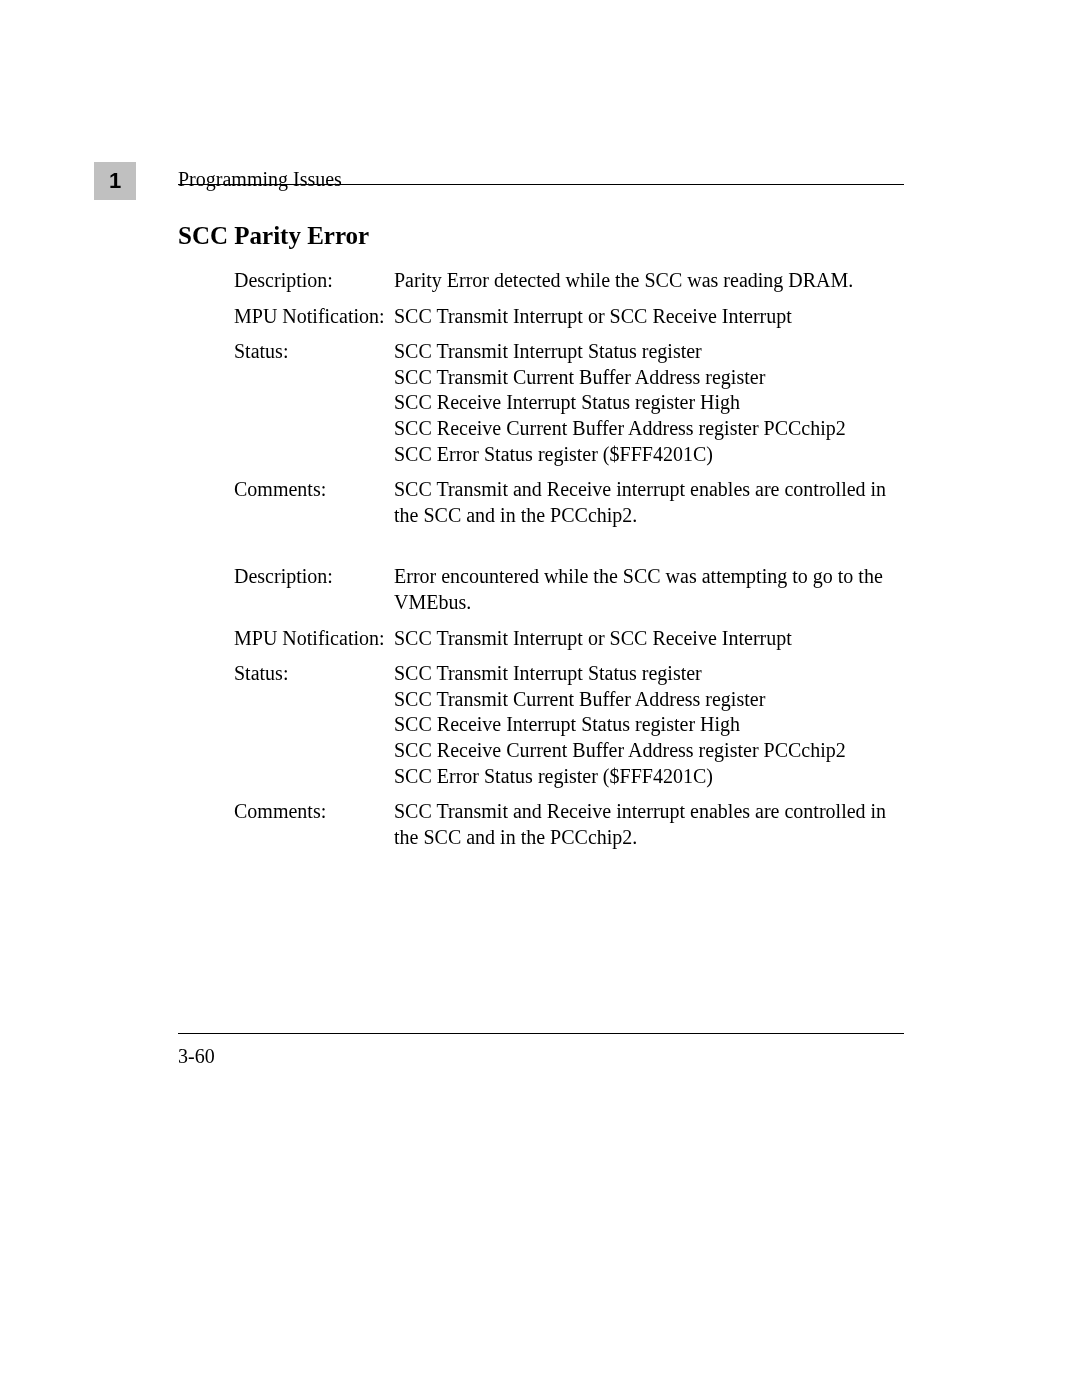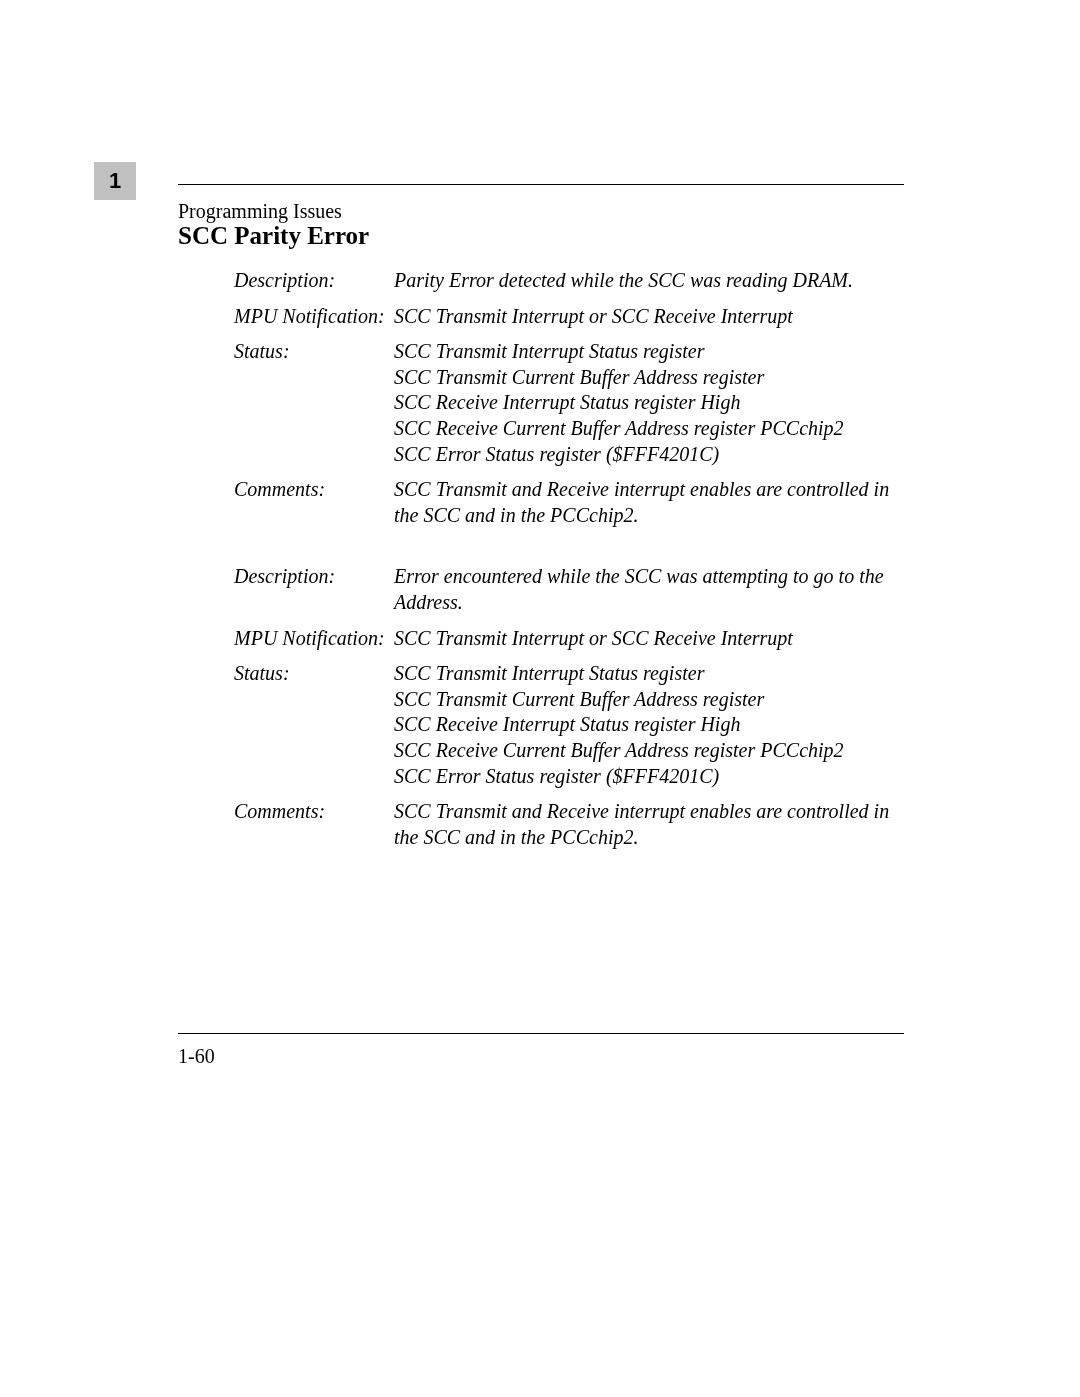--- a/index.html
+++ b/index.html
@@ -27,21 +27,20 @@
     line-height: 38px;
     font-family: Arial, Helvetica, sans-serif;
     font-weight: bold;
     font-size: 22px;
   }
   .running-head {
     position: absolute;
     left: 178px;
     top: 168px;
     font-size: 20px;
-    margin-top: 32px;
   }
   .top-rule {
     position: absolute;
     left: 178px;
     top: 184px;
     width: 726px;
     border-top: 1.5px solid #000;
   }
   .content {
     position: absolute;
@@ -60,21 +59,20 @@
   }
   .def-table {
     margin-left: 56px;
     width: 660px;
     font-size: 20px;
     line-height: 1.28;
   }
   .row {
     display: flex;
     margin-bottom: 10px;
-    font-style: italic;
   }
   .row:last-child { margin-bottom: 0; }
   .label {
     flex: 0 0 160px;
   }
   .value {
     flex: 1;
   }
   .value .line {
     display: block;
@@ -143,21 +141,21 @@
           </div>
         </div>
       </div>
     </div>
 
     <div class="section">
       <div class="def-table">
         <div class="row">
           <div class="label">Description:</div>
           <div class="value">
-            <span class="line">Error encountered while the SCC was attempting to go to the Address.</span>
+            <span class="line">Error encountered while the SCC was attempting to go to the VMEbus.</span>
           </div>
         </div>
         <div class="row">
           <div class="label">MPU Notification:</div>
           <div class="value">
             <span class="line">SCC Transmit Interrupt or SCC Receive Interrupt</span>
           </div>
         </div>
         <div class="row">
           <div class="label">Status:</div>
@@ -174,15 +172,15 @@
           <div class="value">
             <span class="line">SCC Transmit and Receive interrupt enables are controlled in the SCC and in the PCCchip2.</span>
           </div>
         </div>
       </div>
     </div>
 
   </div>
 
   <div class="bottom-rule"></div>
-  <div class="footer-left">1-60</div>
+  <div class="footer-left">3-60</div>
 
 </div>
 
 </body></html>

